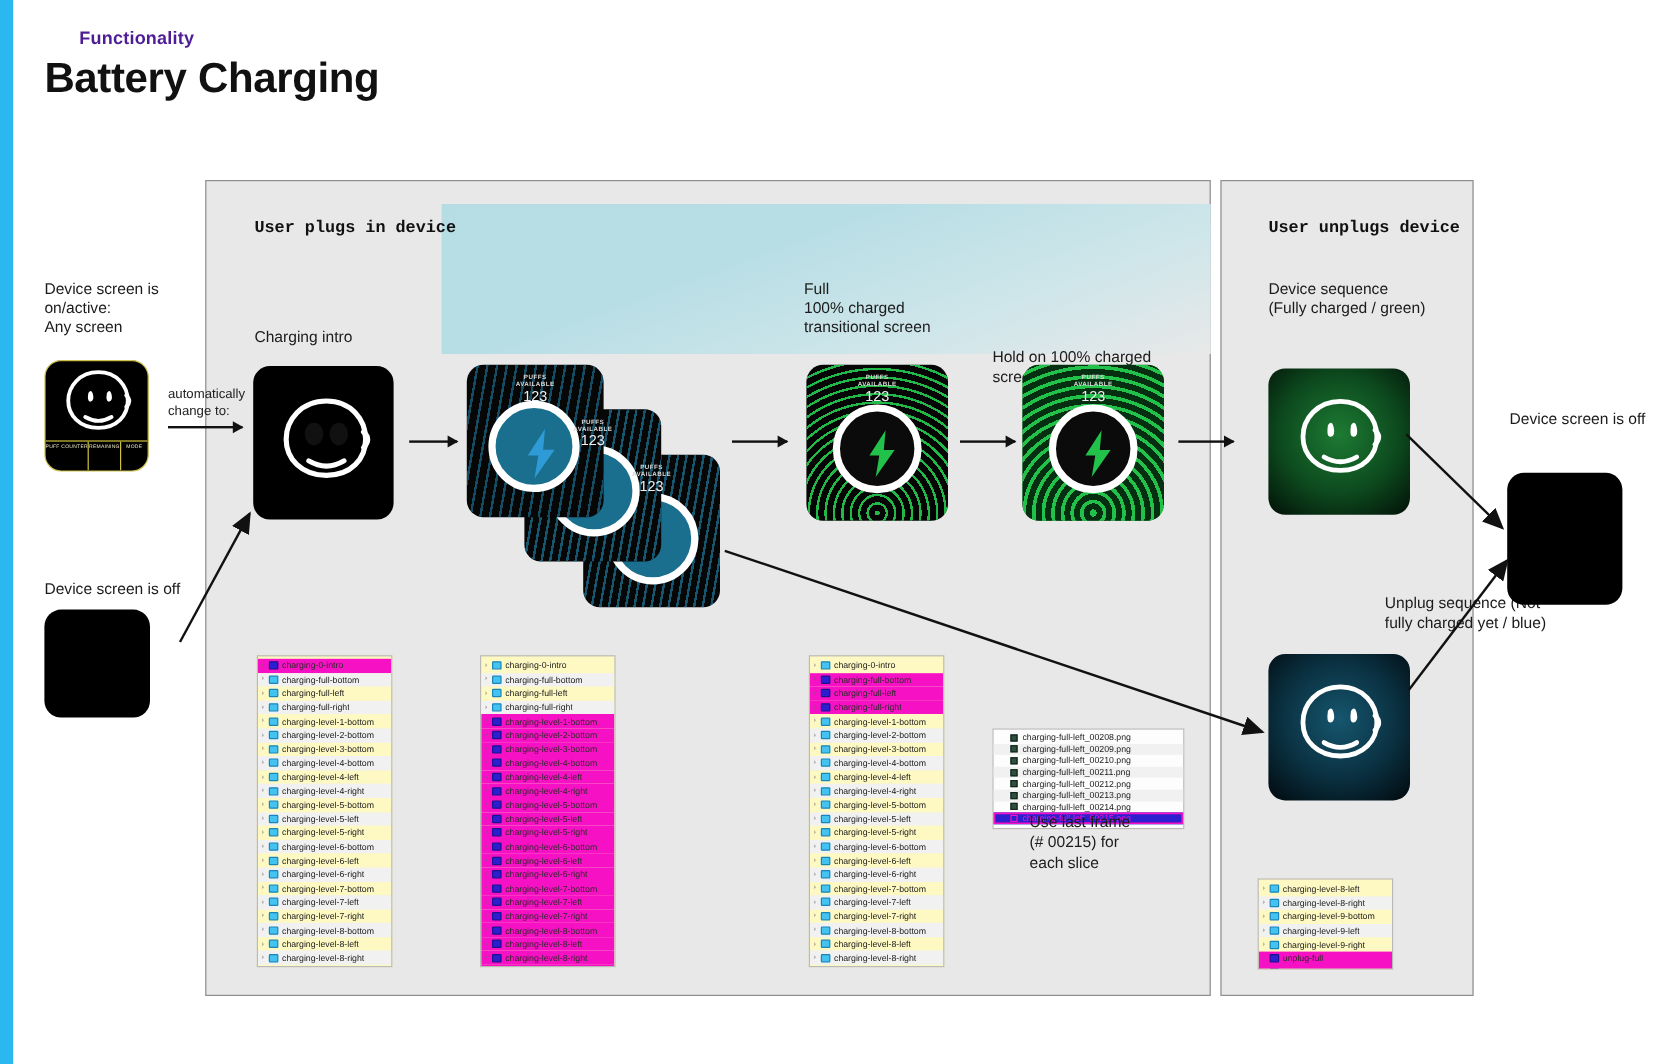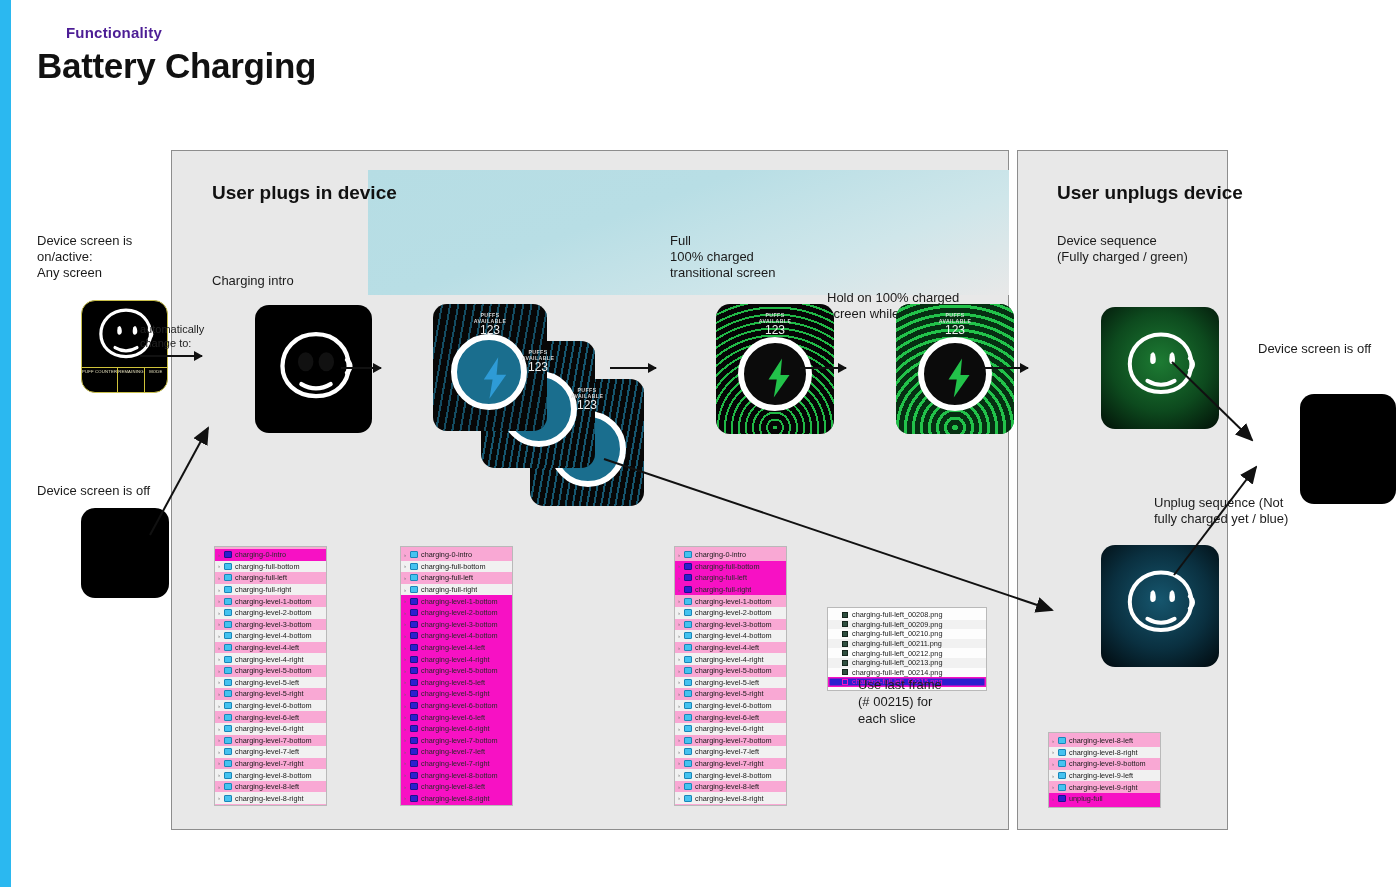--- a/index.html
+++ b/index.html
@@ -33,30 +33,30 @@
   }
   #panel-main  { left: 171px; top: 150px; width: 838px; height: 680px; }
   #panel-right { left: 1017px; top: 150px; width: 211px; height: 680px; }
 
   .banner {
     position: absolute; left: 368px; top: 170px; width: 641px; height: 125px;
     background: linear-gradient(160deg, #B6DDE4 0%, #B8DEE5 38%, #CFE6EA 72%, #E8E8E8 100%);
   }
 
   .col-head {
-    position: absolute; font-size: 19px; font-weight: bold; color: #111;
+    position: absolute; font-size: 14px; font-weight: bold; color: #111; font-family: Liberation Mono, monospace;
   }
   .lbl {
     position: absolute; font-size: 13px; color: #1b1b1b; line-height: 16px;
   }
   .lbl-sm { font-size: 11px; line-height: 14px; color: #222; }
 
   
   .dev {
-    position: absolute; border-radius: 14px; overflow: hidden; background: #050505; margin-left: 44px;
+    position: absolute; border-radius: 14px; overflow: hidden; background: #050505;
   }
   .dev-black { background: #000; }
 
   .face { position: absolute; }
   .face svg { display: block; width: 100%; height: 100%; }
 
   .stat-bar {
     position: absolute; left: 0; right: 0; bottom: 0; height: 28%;
     display: flex; border-top: 1px solid #cfc23a;
   }
@@ -84,21 +84,21 @@
   .arrow { position: absolute; height: 2px; background: #111; }
   .arrow::after {
     content: ""; position: absolute; right: -1px; top: -4px;
     border-left: 9px solid #111; border-top: 5px solid transparent;
     border-bottom: 5px solid transparent;
   }
   .diag { position: absolute; overflow: visible; }
 
   
   .filelist {
-    position: absolute; background: #f9a8d4; border: 1px solid #b9b9b9;
+    position: absolute; background: #fef9c3; border: 1px solid #b9b9b9;
     padding: 2px 0; overflow: hidden;
   }
   .frow {
     display: flex; align-items: center; height: 11.6px;
     font-size: 7.3px; color: #1a1a1a; padding-left: 3px; white-space: nowrap;
   }
   .frow:nth-child(even) { background: #f1f1f1; }
   .frow.sel { background: #F711C4; }
   .frow.sel .fname { color: #2a2a2a; }
   .frow.sel .fico { background: #2d1fcf; border-color: #1a128f; }

